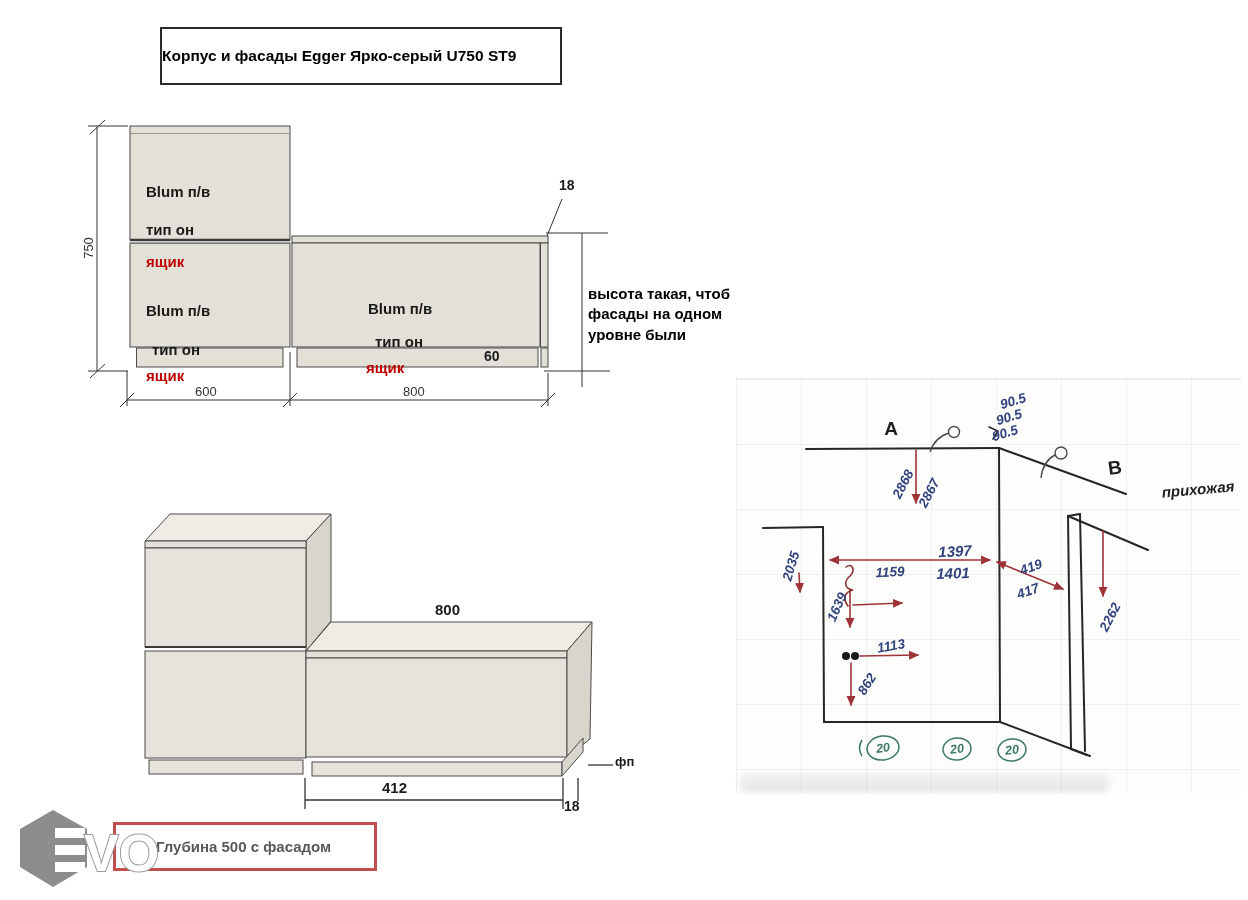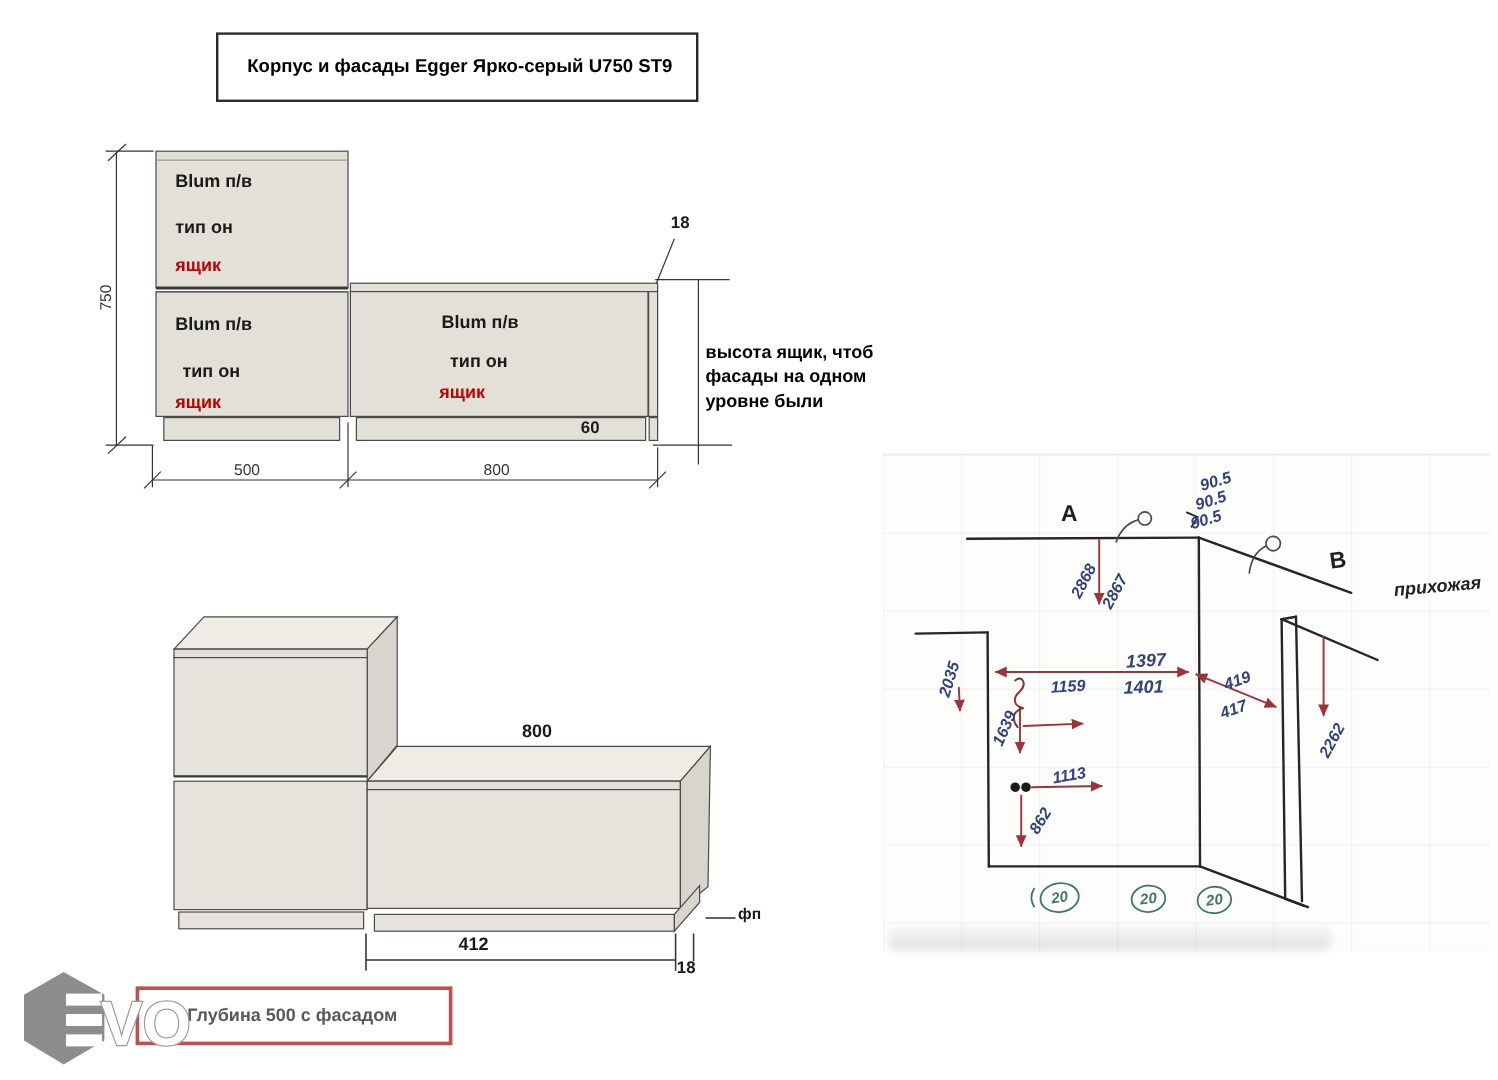--- a/index.html
+++ b/index.html
@@ -4,29 +4,29 @@
 <style>
   html,body{margin:0;padding:0;}
   body{
     width:1248px;height:900px;position:relative;background:#ffffff;
     font-family:"Liberation Sans",sans-serif;overflow:hidden;
   }
   .lbl{position:absolute;white-space:nowrap;color:#1a1a1a;z-index:2;}
   .b{font-weight:bold;}
   .red{color:#c00000;text-align:center;}
   .dimtxt{font-size:13px;color:#333;}
-  .cabtxt{font-size:15px;font-weight:bold;}
+  .cabtxt{font-size:15px;font-weight:bold;margin-top:40px;}
   .ctr{transform:translate(-50%,-50%);}
   .hand{font-size:13.5px;font-weight:600;font-style:italic;color:#31437e;}
   .handblk{font-style:normal;color:#1f1f1f;}
   .handgrn{color:#3c7a60;font-size:12.5px;}
   #titleBox{
-    position:absolute;left:180px;top:27px;width:402px;height:58px;
+    position:absolute;left:160px;top:27px;width:402px;height:58px;
     border:2px solid #2b2b2b;display:flex;align-items:center;
-    padding-left:24px;box-sizing:border-box;font-size:15.5px;font-weight:bold;z-index:2;background:#fff;
+    padding-left:0;box-sizing:border-box;font-size:15.5px;font-weight:bold;z-index:2;background:#fff;
   }
   #noteText{
     position:absolute;left:588px;top:284px;width:152px;font-size:15px;
     font-weight:bold;line-height:1.35;white-space:normal;z-index:2;
   }
   #depthBox{
     position:absolute;left:113px;top:822px;width:264px;height:49px;
     border:3px solid #c0504d;box-sizing:border-box;display:flex;align-items:center;
     padding-left:40px;font-size:15px;font-weight:bold;color:#595959;z-index:2;background:transparent;
   }
@@ -180,23 +180,23 @@
 <div class="lbl cabtxt" style="left:152px;top:301px;">тип он</div>
 <div class="lbl cabtxt red" style="left:146px;top:327px;">ящик</div>
 
 <div class="lbl cabtxt" style="left:368px;top:260px;">Blum п/в</div>
 <div class="lbl cabtxt" style="left:375px;top:293px;">тип он</div>
 <div class="lbl cabtxt red" style="left:366px;top:319px;">ящик</div>
 
 <div class="lbl b" style="left:484px;top:348px;font-size:14px;">60</div>
 <div class="lbl b" style="left:559px;top:177px;font-size:14px;">18</div>
 <div class="lbl dimtxt ctr" style="left:88px;top:248px;transform:translate(-50%,-50%) rotate(-90deg);">750</div>
-<div class="lbl dimtxt" style="left:195px;top:384px;">500</div>
+<div class="lbl dimtxt" style="left:195px;top:384px;">600</div>
 <div class="lbl dimtxt" style="left:403px;top:384px;">800</div>
-<div id="noteText">высота ящик, чтоб фасады на одном уровне были</div>
+<div id="noteText">высота такая, чтоб фасады на одном уровне были</div>
 
 <div class="lbl b" style="left:435px;top:601px;font-size:15px;">800</div>
 <div class="lbl b" style="left:382px;top:779px;font-size:15px;">412</div>
 <div class="lbl b" style="left:564px;top:798px;font-size:14px;">18</div>
 <div class="lbl b" style="left:615px;top:754px;font-size:13px;">фп</div>
 
 <div class="lbl hand handblk" style="left:891px;top:429px;font-size:19px;transform:translate(-50%,-50%);">A</div>
 <div class="lbl hand handblk" style="left:1115px;top:468px;font-size:19px;transform:translate(-50%,-50%) rotate(-8deg);">B</div>
 <div class="lbl hand handblk" style="left:1198px;top:489px;font-size:15px;font-style:italic;transform:translate(-50%,-50%) rotate(-5deg);">прихожая</div>
 

